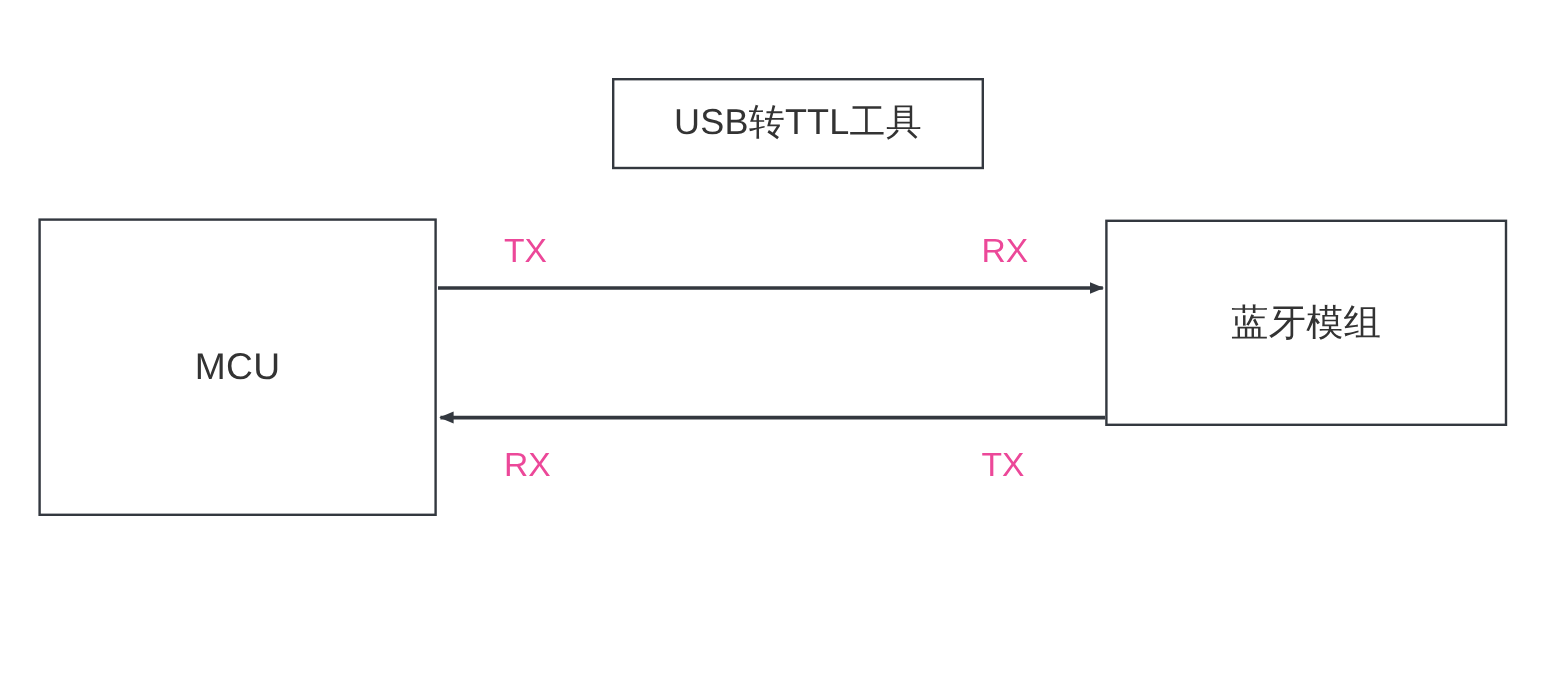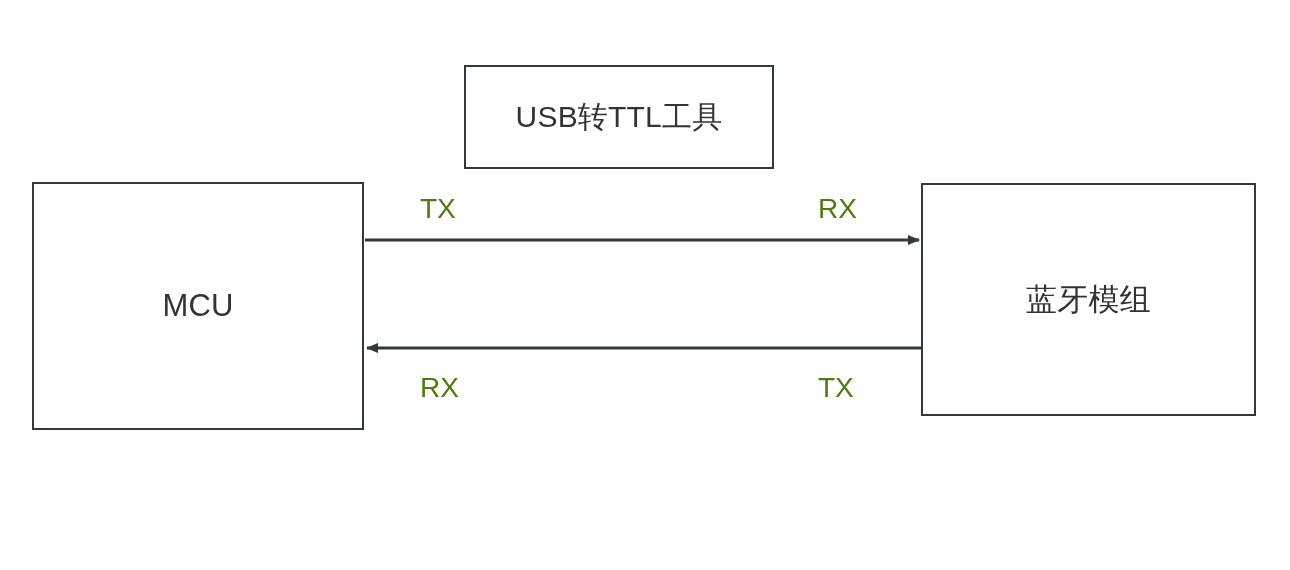--- a/index.html
+++ b/index.html
@@ -50,37 +50,37 @@
     width: 332px;
     height: 248px;
   }
   #node-mcu .node-label {
     font-size: 31px;
   }
   #node-bt {
     left: 921px;
     top: 183px;
     width: 335px;
-    height: 233px;
+    height: 172px;
   }
   #node-bt .node-label {
     font-size: 31px;
   }
   #node-usbttl {
-    left: 464px;
+    left: 510px;
     top: 65px;
     width: 310px;
-    height: 104px;
+    height: 76px;
   }
   #node-usbttl .node-label {
     font-size: 30px;
   }
   .edge-label {
     position: absolute;
-    color: #4d7c0f;
+    color: #ec4899;
     font-size: 28px;
     line-height: 1;
     white-space: nowrap;
   }
   #label-tx-top    { left: 420px; top: 195px; }
   #label-rx-top    { left: 818px; top: 195px; }
   #label-rx-bottom { left: 420px; top: 374px; }
   #label-tx-bottom { left: 818px; top: 374px; }
 </style>
 </head>

